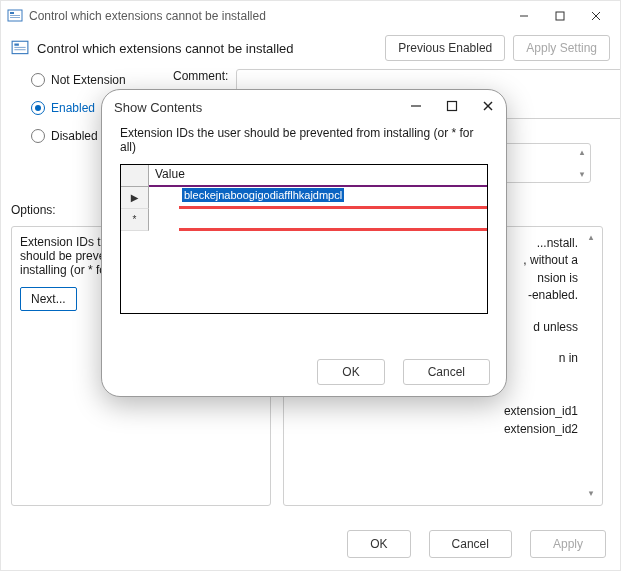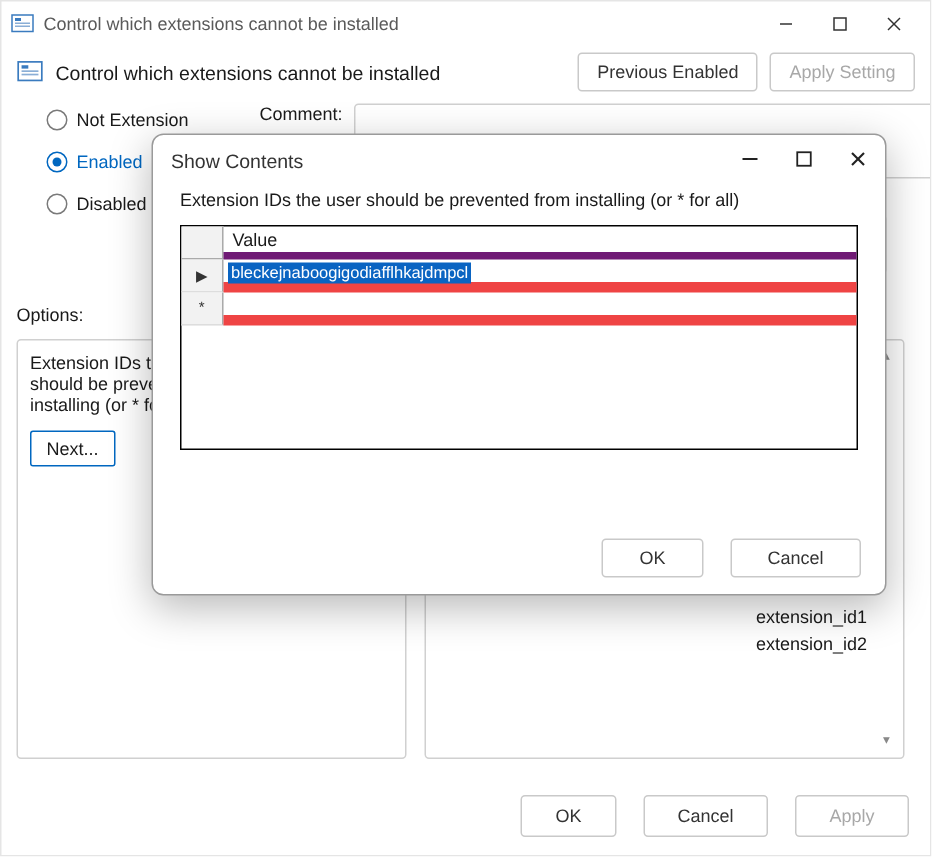--- a/index.html
+++ b/index.html
@@ -32,31 +32,31 @@
   .supportedbox { position:absolute; left:300px; top:142px; width:290px; height:40px; border:1px solid #d0d0d0; border-radius:3px;}
   .optionslabel { position:absolute; left:10px; top:202px; font-size:12px;}
   .leftpane { position:absolute; left:10px; top:225px; width:260px; height:280px; border:1px solid #d0d0d0; border-radius:3px; padding:8px; font-size:12px; }
   .showbtn { margin-top:10px; display:inline-block; border:1px solid #0067c0; color:#1a1a1a; border-radius:2px; padding:4px 10px; font-size:12px; cursor:pointer;}
   .rightpane { position:absolute; left:282px; top:225px; width:320px; height:280px; border:1px solid #d0d0d0; border-radius:3px; padding:8px 24px 8px 10px; font-size:12px; line-height:1.45; overflow:hidden;}
   .rightpane .content { text-align:right;}
   .rightpane .extlist { text-align:right; margin-top:6px;}
   .footer { position:absolute; left:0; right:0; bottom:0; height:52px; display:flex; align-items:center; justify-content:flex-end; padding:0 14px; gap:10px;}
   .footer .btn { padding:6px 22px;}
   
-  .modal { position:absolute; left:100px; top:88px; width:490px; height:308px; background:#fff; border:1px solid #9a9a9a; border-radius:8px; box-shadow:0 8px 28px rgba(0,0,0,.28); display:flex; flex-direction:column; }
+  .modal { position:absolute; left:100px; top:88px; width:406px; height:308px; background:#fff; border:1px solid #9a9a9a; border-radius:19px; box-shadow:0 8px 28px rgba(0,0,0,.28); display:flex; flex-direction:column; }
   .mtitle { height:34px; display:flex; align-items:center; padding:0 12px; font-size:13px; color:#333;}
   .mtitle .mctrls { margin-left:auto; display:flex; gap:24px;}
   .mtitle .mbtn svg { width:12px; height:12px; stroke:#222;}
   .msubt { padding:2px 18px 10px 18px; font-size:12px;}
   .grid { margin:0 18px; border:1px solid #000; height:150px;}
   .grow { display:flex; height:22px;}
   .gcell-h { width:28px; border-right:1px solid #aaa; border-bottom:1px solid #aaa; background:#f2f2f2;}
-  .gcell-head { flex:1; border-bottom:5px solid #701a75; padding:2px 6px; font-size:12px;}
+  .gcell-head { flex:1; border-bottom:2px solid #701a75; padding:2px 6px; font-size:12px;}
   .gcell-ind { width:28px; border-right:1px solid #aaa; border-bottom:1px solid #ddd; background:#f2f2f2; display:flex;align-items:center;justify-content:center; font-size:10px; color:#333;}
-  .gcell-val { flex:1; border-bottom:7px solid #ef4444; padding:1px 3px; font-size:12px;}
+  .gcell-val { flex:1; border-bottom:3px solid #ef4444; padding:1px 3px; font-size:12px;margin-left:30px;}
   .gcell-val .sel { display:inline-block; background:#0a64c2; color:#fff; padding:1px 2px; font-size:11px;}
   .mfoot { margin-top:auto; height:48px; display:flex; align-items:center; justify-content:flex-end; padding:0 16px; gap:10px;}
   .mfoot .btn { padding:5px 24px;}
 </style>
 </head>
 <body>
 
 <div class="window">
 
   <div class="titlebar">

